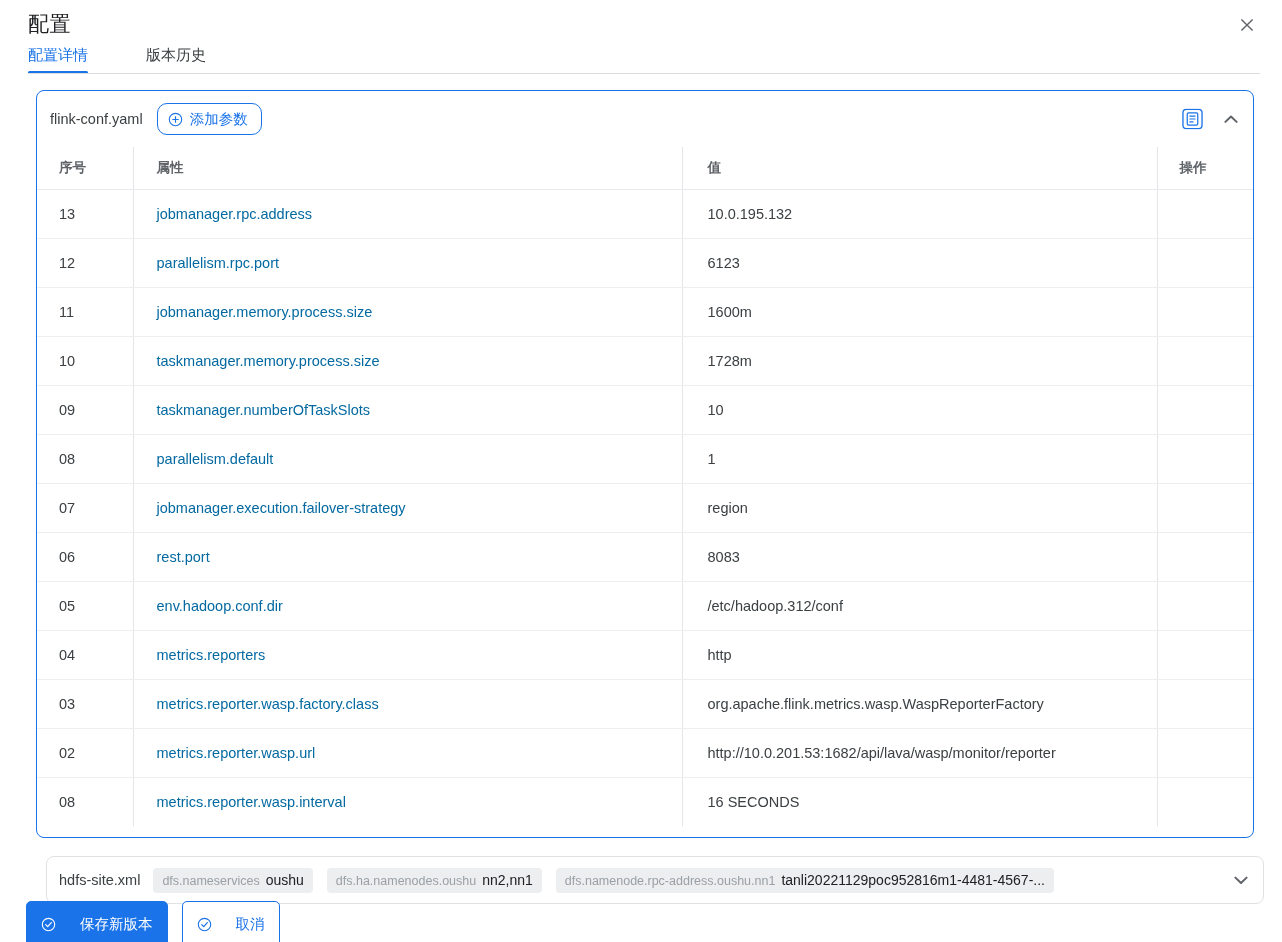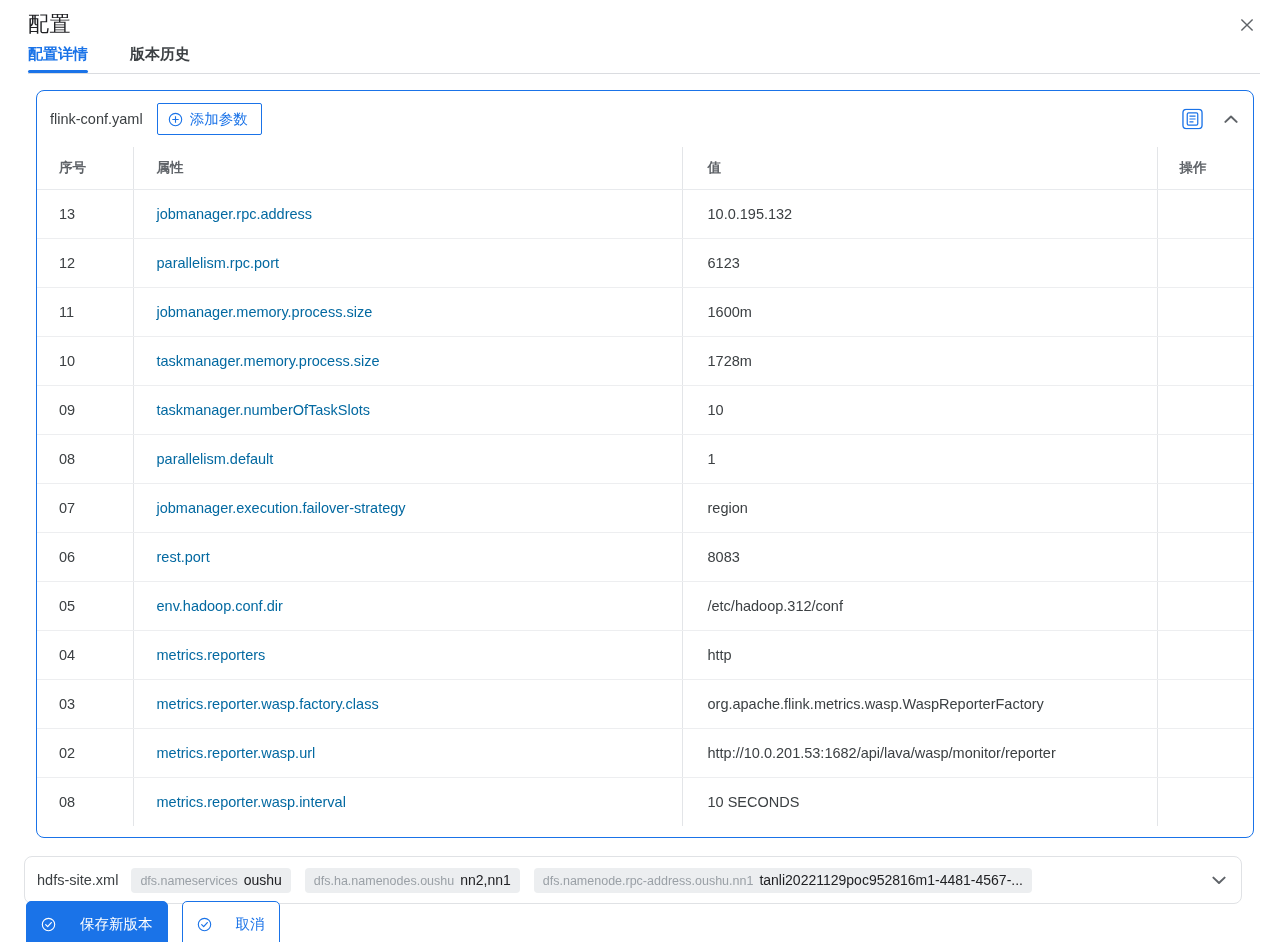--- a/index.html
+++ b/index.html
@@ -20,21 +20,21 @@
   .close-icon {
     position: absolute; right: 22px; top: 12px;
     width: 26px; height: 26px; cursor: pointer;
     display: flex; align-items: center; justify-content: center;
   }
   .close-icon svg { display:block; }
 
   
   .tabs {
     position: absolute; left: 28px; top: 44px; right: 22px; height: 30px;
-    display: flex; align-items: center; gap: 42px; font-weight: bold;
+    display: flex; align-items: flex-end; gap: 58px;
   }
   .tab {
     font-size: 15px; color: #3c4043; padding-bottom: 9px; cursor: pointer;
     position: relative; white-space: nowrap;
   }
   .tab.active { color: #1a73e8; }
   .tab.active::after {
     content: ""; position: absolute; left: 0; right: 0; bottom: 0;
     height: 3px; background: #1a73e8; border-radius: 2px;
   }
@@ -51,21 +51,21 @@
   .panel-head {
     position: relative; height: 56px; display: flex; align-items: center;
     padding: 0 14px 0 13px;
   }
   .panel-filename {
     font-size: 14.5px; color: #3c4043; margin-right: 14px; white-space: nowrap;
   }
   .add-param-btn {
     display: inline-flex; align-items: center; gap: 7px;
     height: 32px; padding: 0 13px 0 10px;
-    border: 1px solid #1a73e8; border-radius: 2px; background: #fff;
+    border: 1px solid #1a73e8; border-radius: 10px; background: #fff;
     color: #1a73e8; font-size: 14.5px; cursor: pointer;
     font-family: inherit;
   }
   .panel-head-actions {
     position: absolute; right: 12px; top: 50%; transform: translateY(-50%);
     display: flex; align-items: center; gap: 18px;
   }
   .doc-icon { width: 21px; height: 21px; cursor: pointer; display:block; }
   .chev-btn { width: 20px; height: 20px; cursor: pointer; display: flex; align-items:center; justify-content:center;}
 
@@ -86,21 +86,21 @@
              border-left: 1px solid #e3e5e8; }
   .c-val   { padding-left: 25px !important; border-left: 1px solid #e3e5e8; }
   .c-act   { width: 96px;  padding-left: 22px !important;
              border-left: 1px solid #e3e5e8; }
   td.c-idx { color: #3c4043; }
   td.c-prop { color: #0369a1; }
   td.c-val { color: #3c4043; }
 
   
   .collapsed-panel {
-    position: absolute; left: 24px; top: 856px; width: 1218px; height: 48px;
+    position: absolute; left: 46px; top: 856px; width: 1218px; height: 48px;
     border: 1px solid #e0e2e5; border-radius: 8px; background: #fff;
     display: flex; align-items: center; padding: 0 12px 0 12px;
     overflow: hidden;
   }
   .collapsed-filename {
     font-size: 14.5px; color: #3c4043; white-space: nowrap; margin-right: 13px;
   }
   .tag-row { display: flex; align-items: center; gap: 14px; overflow: hidden; flex: 1; }
   .tag {
     display: inline-flex; align-items: baseline; gap: 6px;
@@ -253,21 +253,21 @@
           </tr>
           <tr>
             <td class="c-idx">02</td>
             <td class="c-prop">metrics.reporter.wasp.url</td>
             <td class="c-val">http://10.0.201.53:1682/api/lava/wasp/monitor/reporter</td>
             <td class="c-act"></td>
           </tr>
           <tr>
             <td class="c-idx">08</td>
             <td class="c-prop">metrics.reporter.wasp.interval</td>
-            <td class="c-val">10 SECONDS</td>
+            <td class="c-val">16 SECONDS</td>
             <td class="c-act"></td>
           </tr>
         </tbody>
     </table>
   </div>
 
   <div class="collapsed-panel">
     <span class="collapsed-filename">hdfs-site.xml</span>
     <div class="tag-row" id="tag-row">
         <div class="tag">

